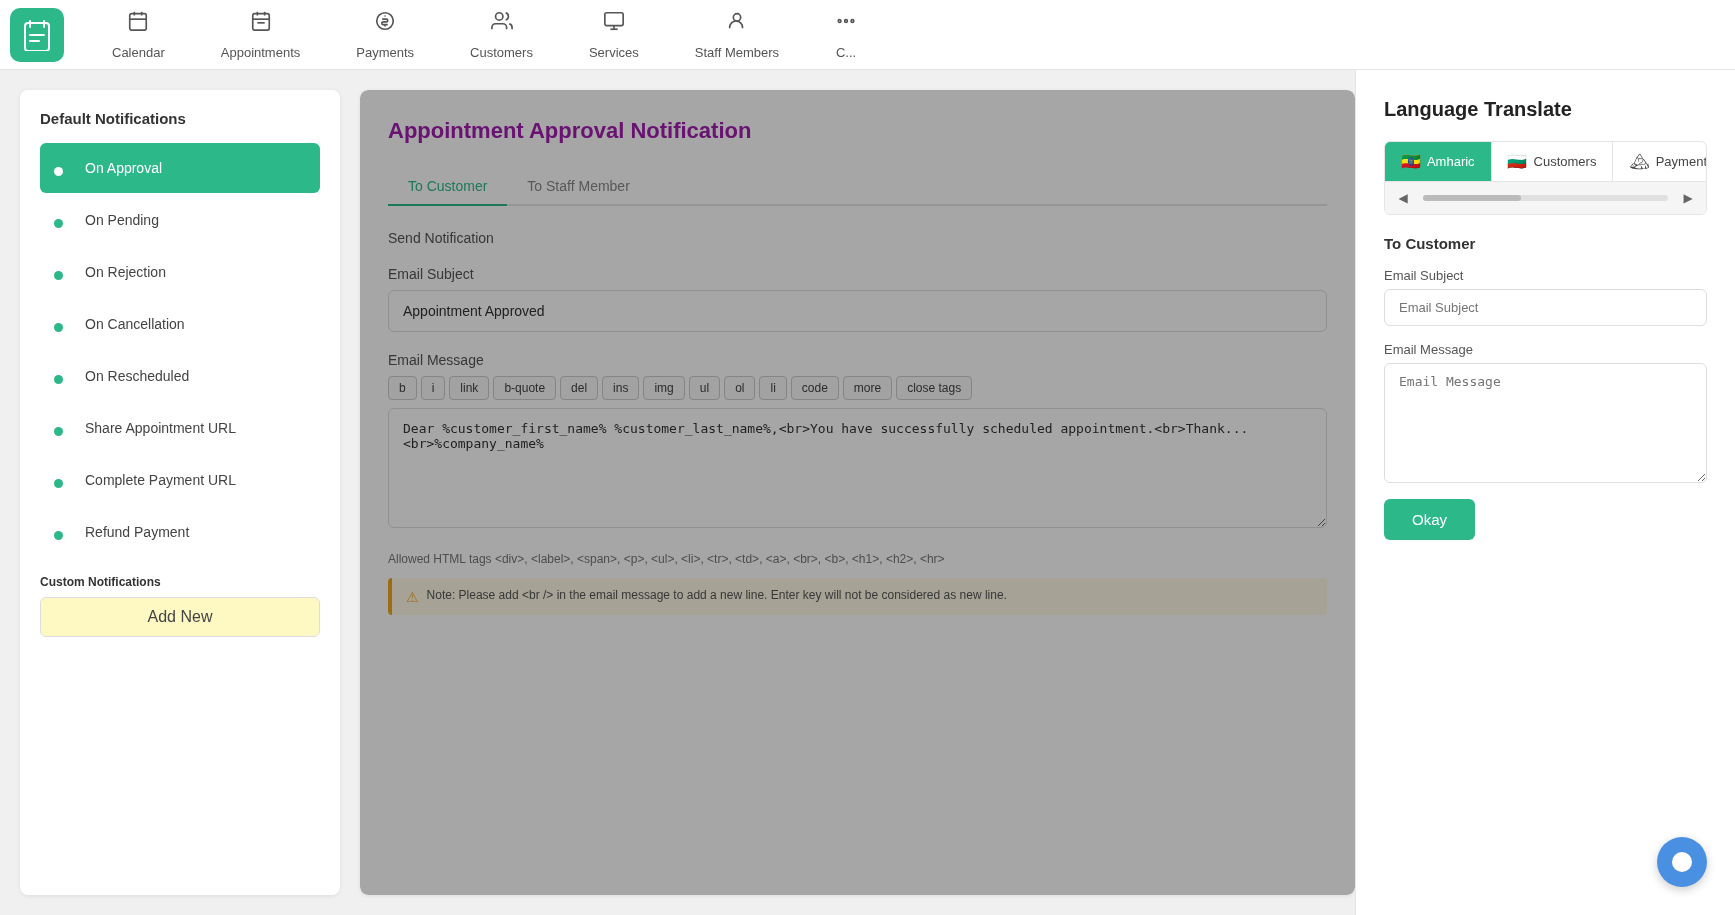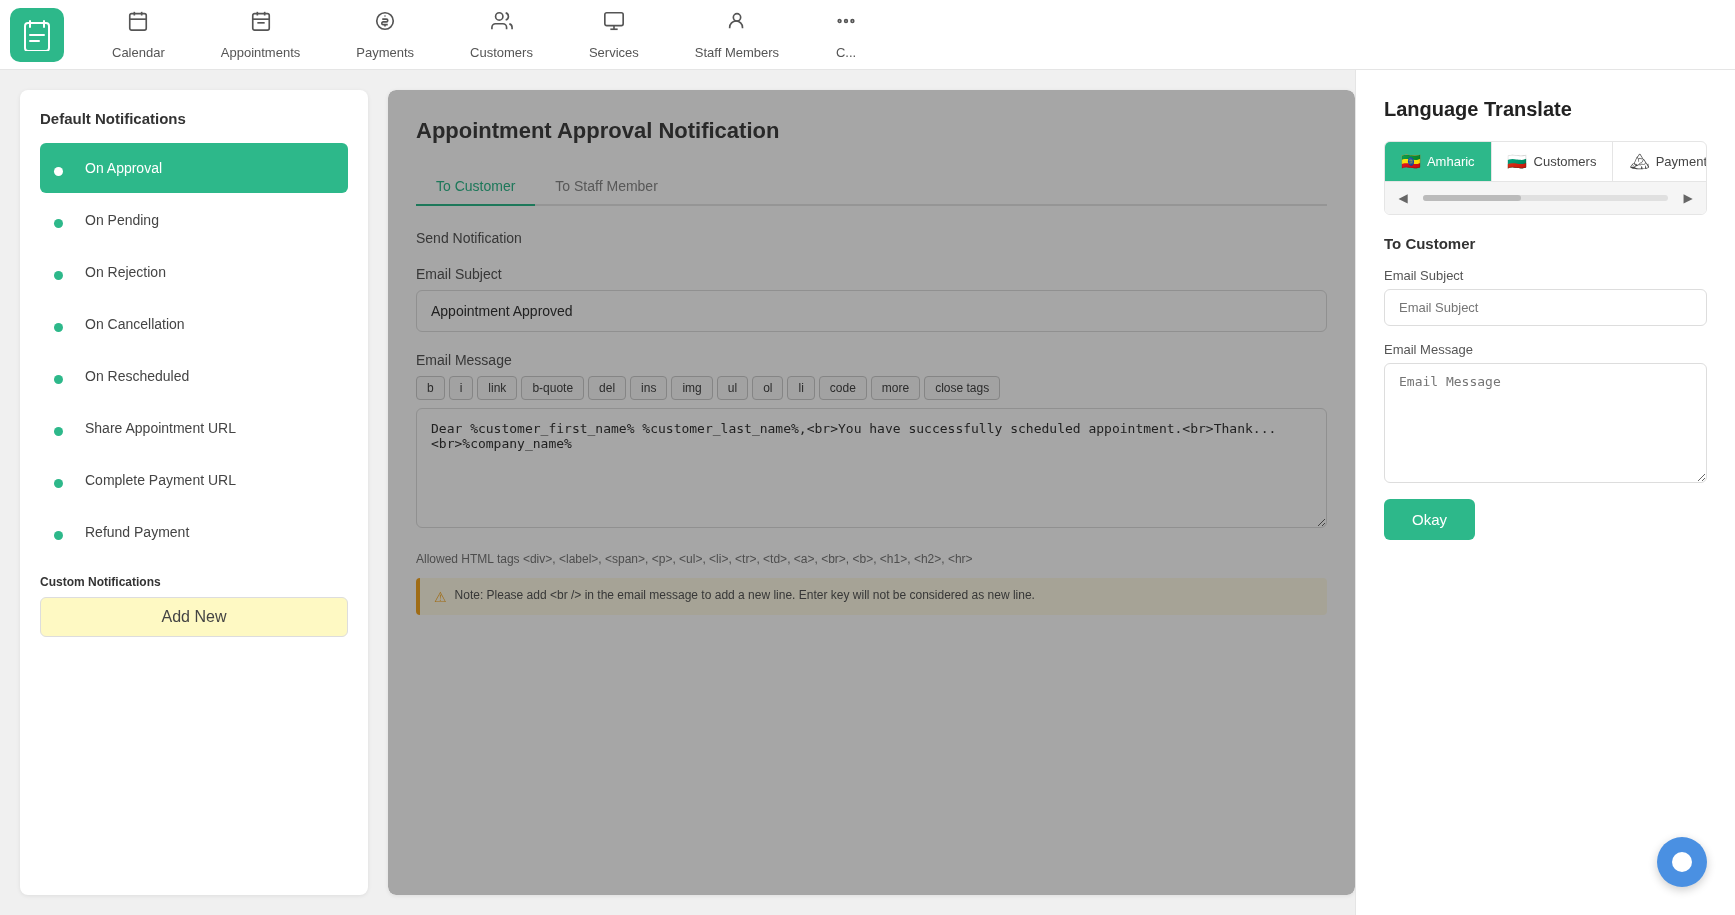--- a/index.html
+++ b/index.html
@@ -27,21 +27,21 @@
     .nav-item svg { width: 22px; height: 22px; fill: none; stroke: #555; stroke-width: 1.8; }
     .nav-item span { font-size: 13px; }
 
     
     .main-wrapper {
       display: flex; height: calc(915px - 70px); position: relative;
     }
 
     
     .left-panel {
-      width: 348px; background: #fff; margin: 20px; border-radius: 8px;
+      width: 320px; background: #fff; margin: 20px; border-radius: 8px;
       padding: 20px; box-shadow: 0 1px 4px rgba(0,0,0,0.08); flex-shrink: 0;
       overflow-y: auto;
     }
     .panel-title {
       font-size: 15px; font-weight: 600; color: #333; margin-bottom: 16px;
     }
     .nav-list { list-style: none; }
     .nav-list-item {
       display: flex; align-items: flex-end; gap: 22px;
       padding: 17px 14px; border-radius: 6px; cursor: pointer;
@@ -63,21 +63,21 @@
     }
 
     
     .center-content {
       flex: 1; background: #fff; margin: 20px 0;
       border-radius: 8px; padding: 28px;
       box-shadow: 0 1px 4px rgba(0,0,0,0.08);
       overflow-y: auto; position: relative;
     }
     .content-title {
-      font-size: 22px; font-weight: 600; color: #404040; margin-bottom: 24px;
+      font-size: 22px; font-weight: 600; color: #a21caf; margin-bottom: 24px;
     }
     .tabs-row {
       display: flex; gap: 0; margin-bottom: 24px;
       border-bottom: 2px solid #e5e5e5;
     }
     .tab-item {
       padding: 10px 20px; font-size: 14px; cursor: pointer; color: #888;
       border-bottom: 2px solid transparent; margin-bottom: -2px;
     }
     .tab-item.active { color: #2db88a; border-bottom-color: #2db88a; font-weight: 500; }

